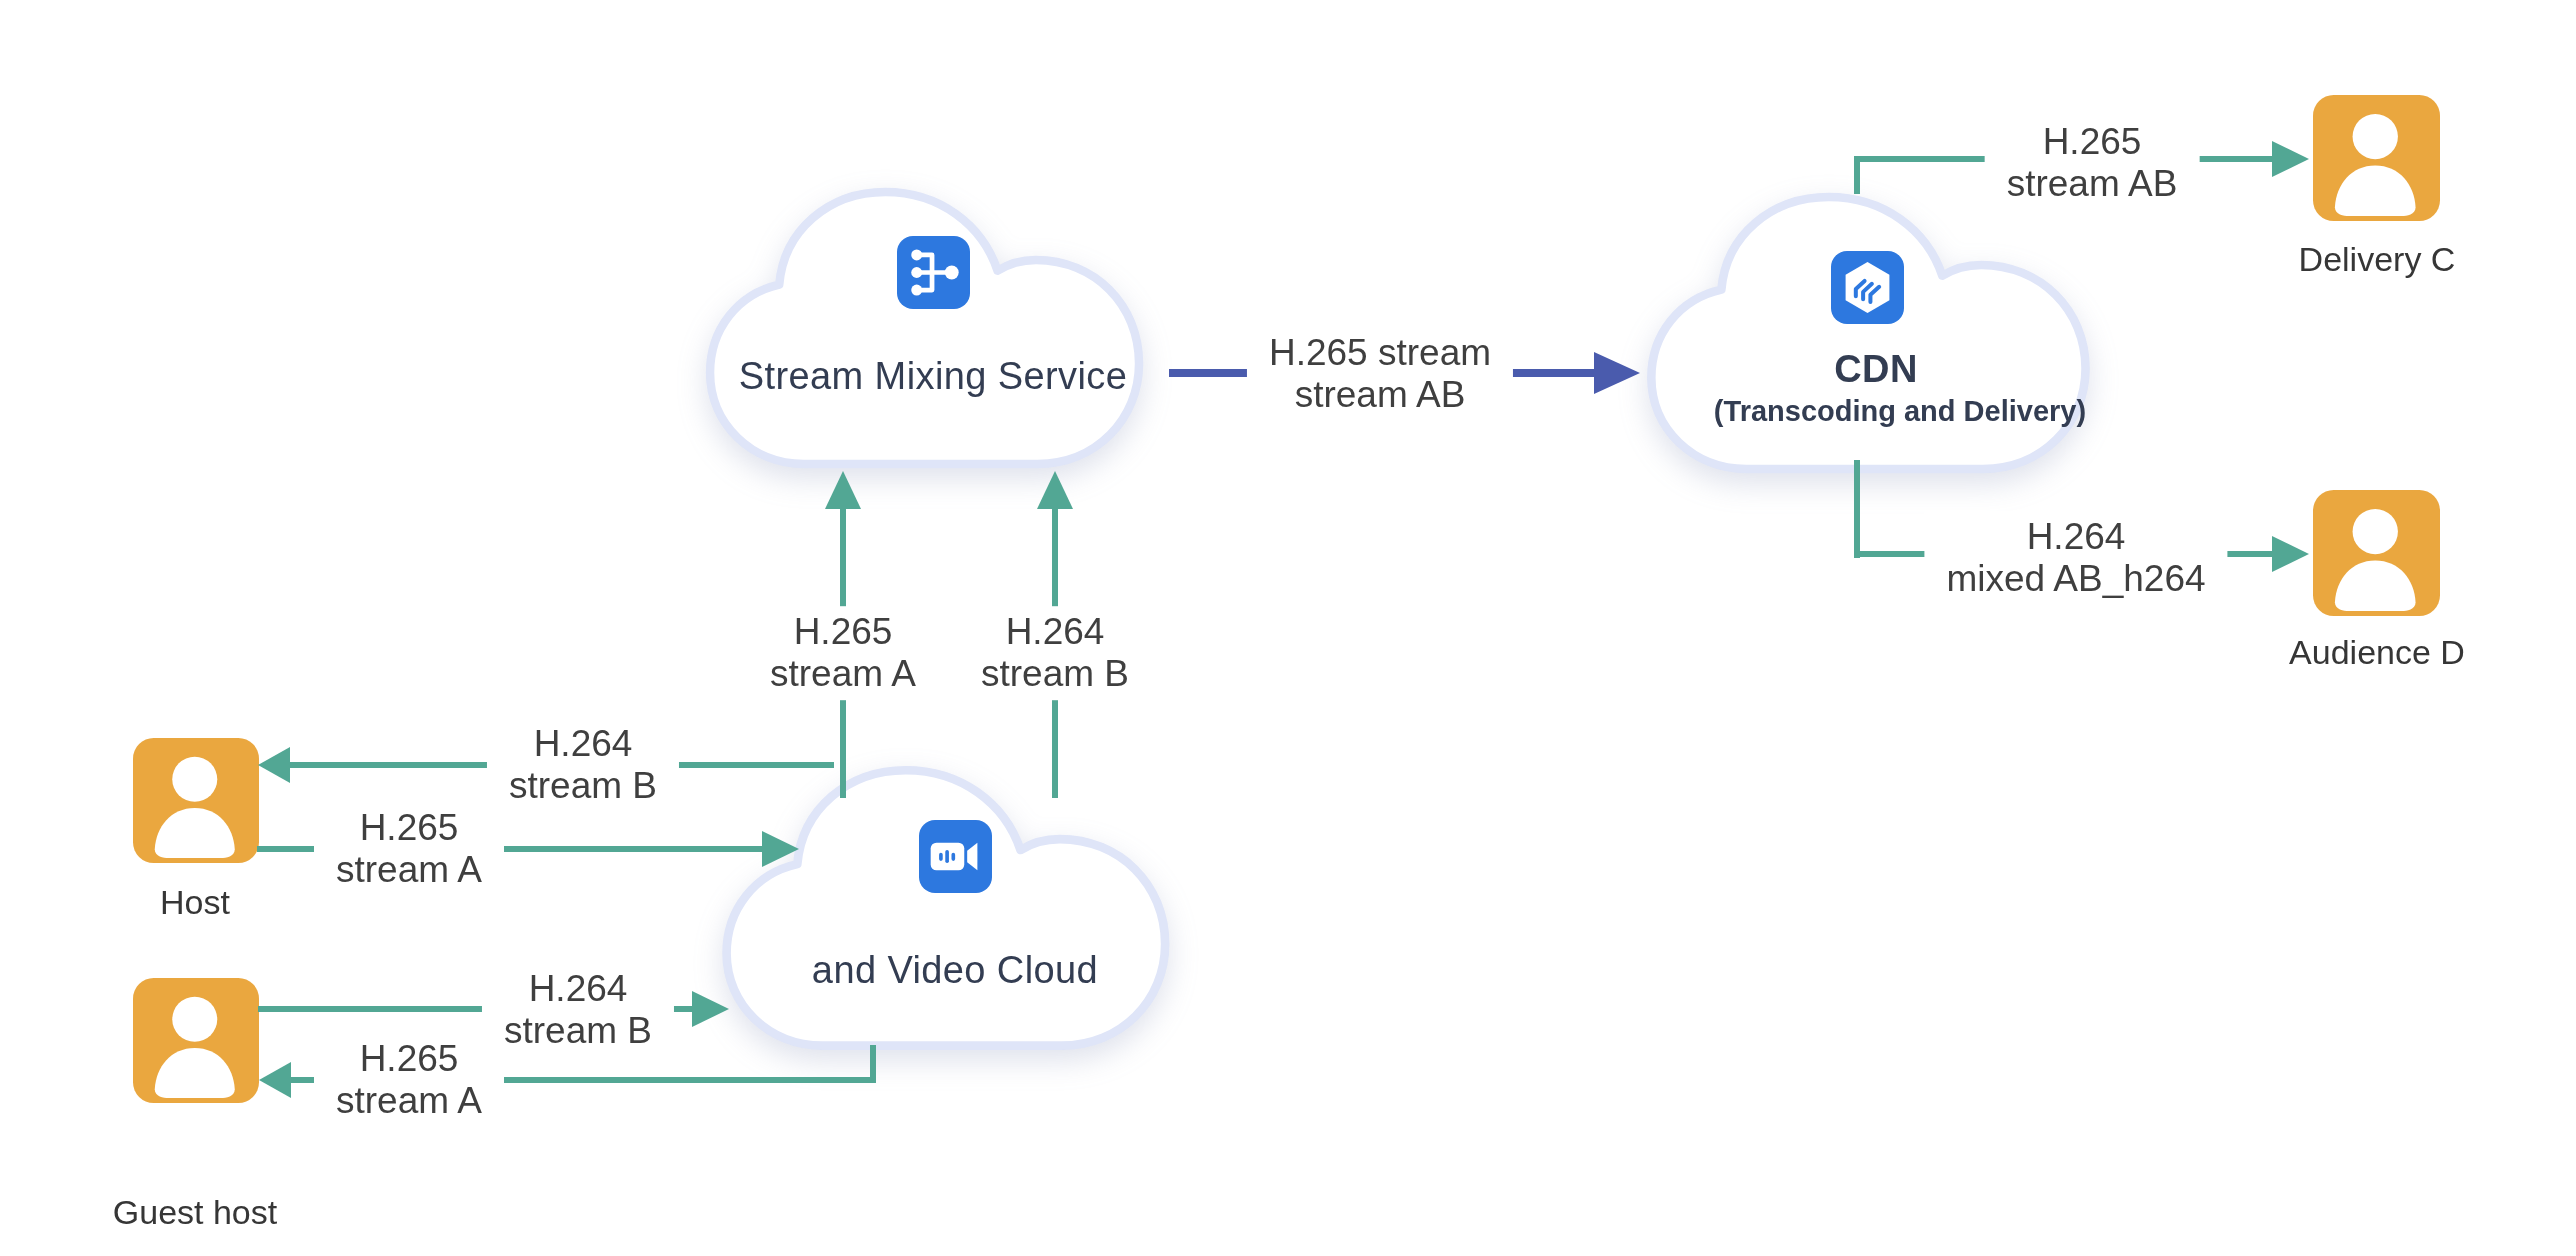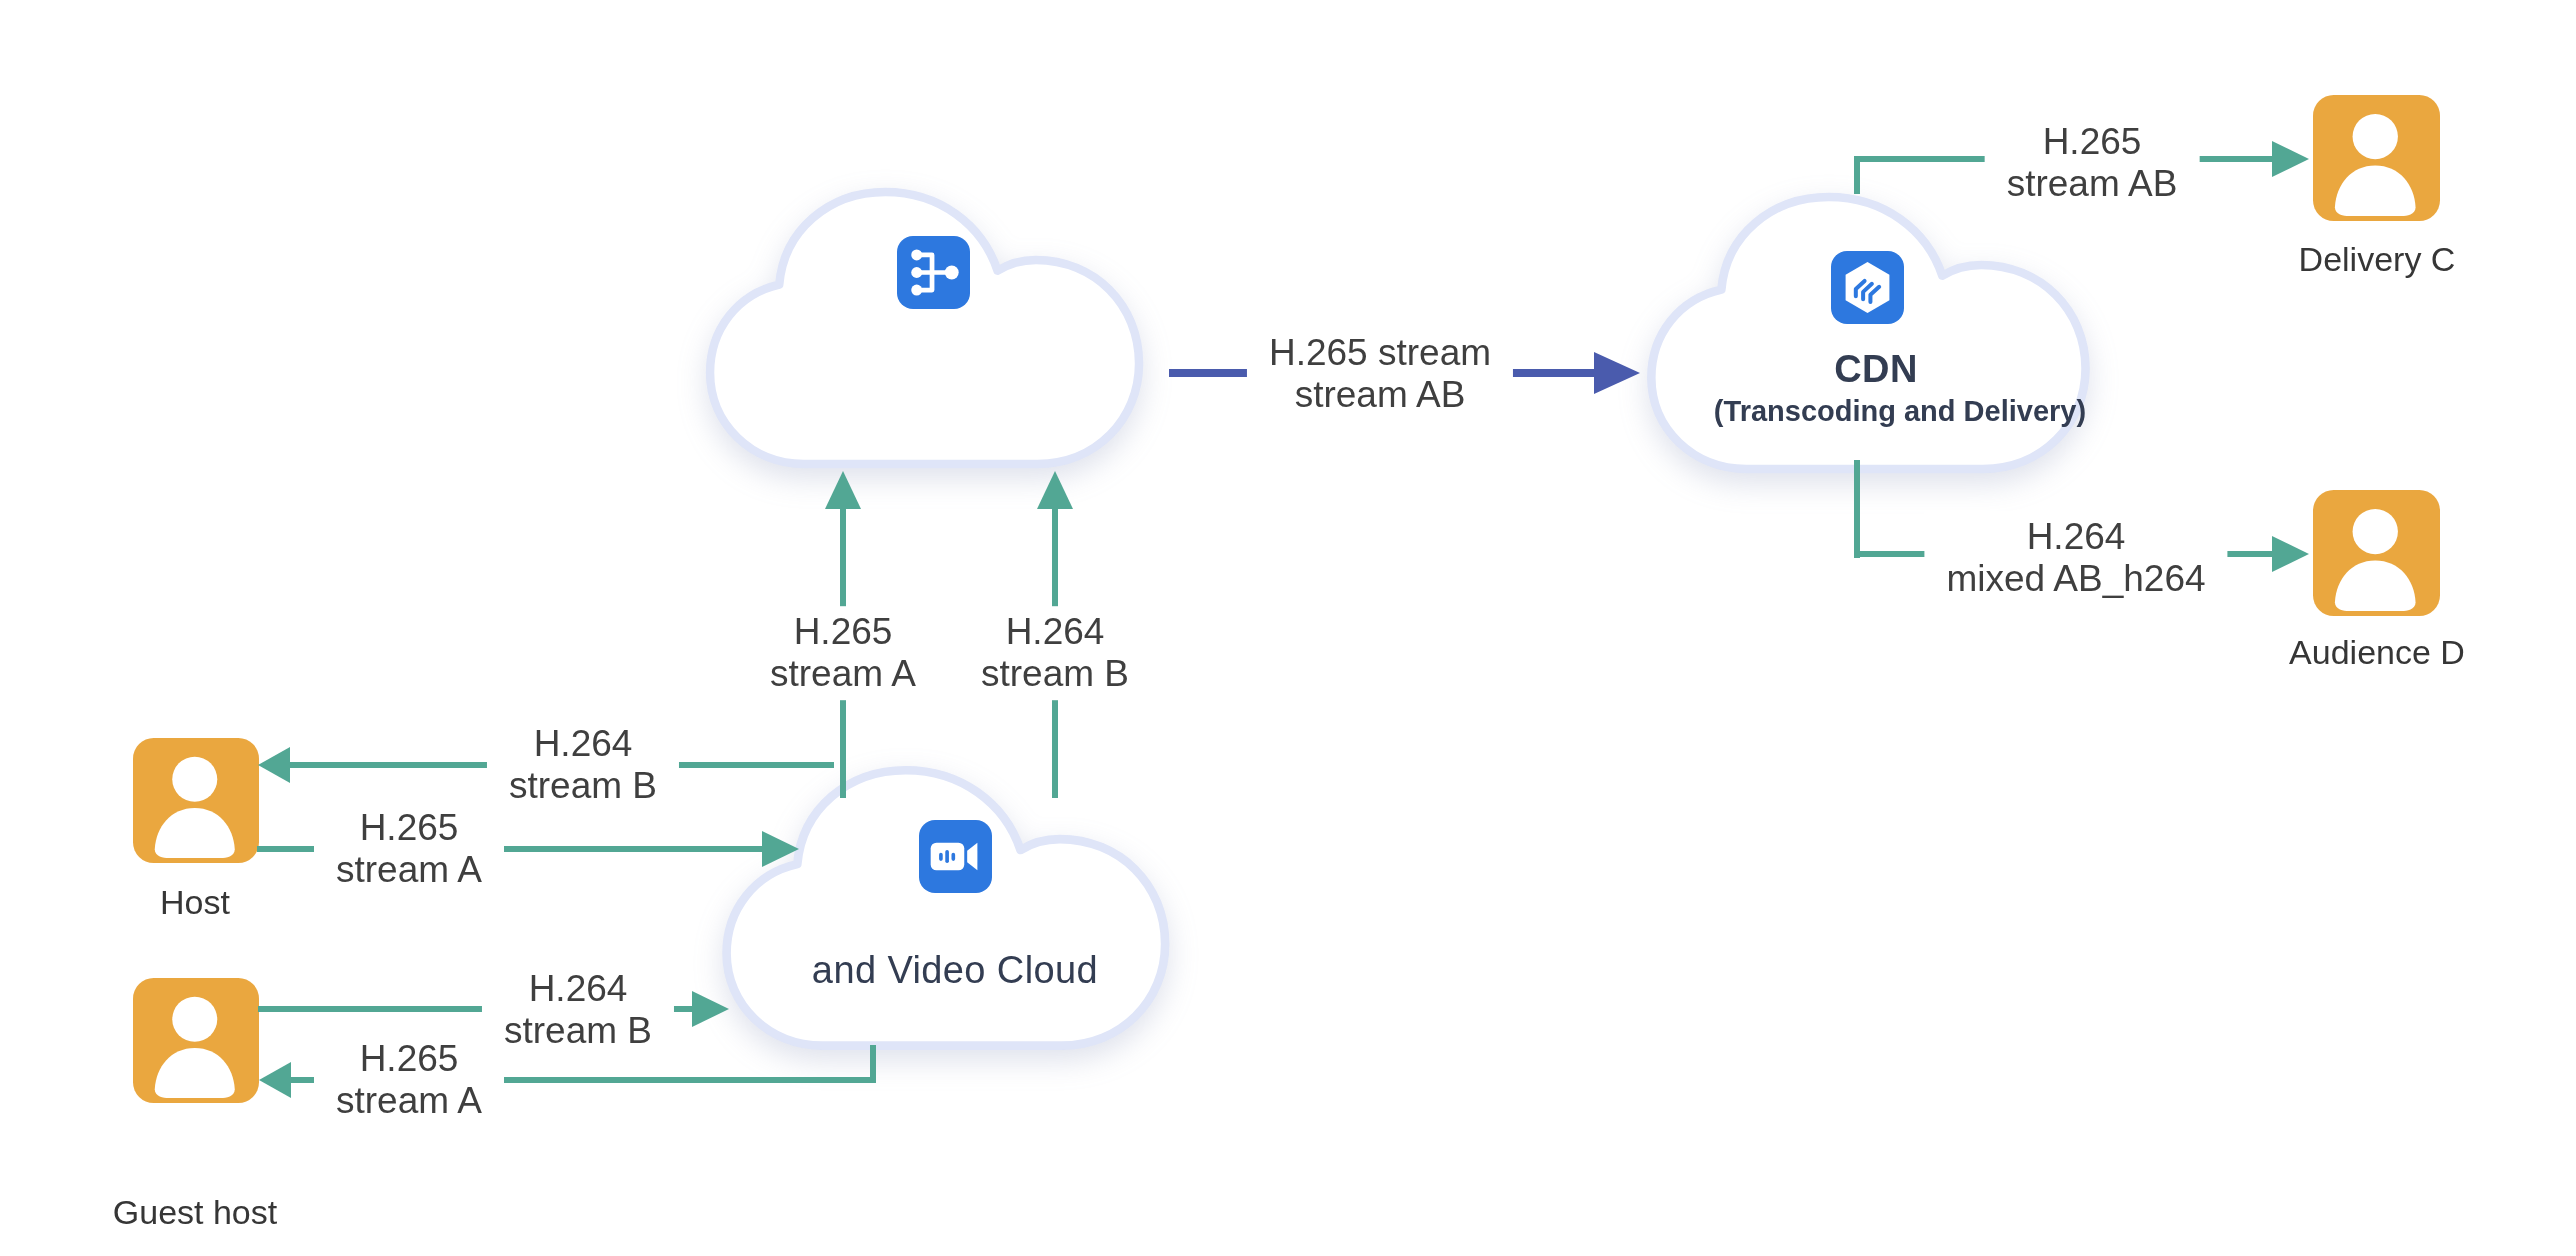--- a/index.html
+++ b/index.html
@@ -172,20 +172,21 @@
   </div>
   <div class="stream-label" style="left:2092px;top:163px">
     <div>H.265</div>
     <div>stream AB</div>
   </div>
   <div class="stream-label" style="left:2076px;top:558px">
     <div>H.264</div>
     <div>mixed AB_h264</div>
   </div>
 
+  <div class="cloud-title" style="left:933px;top:376px">Stream Mixing Service</div>
   <div class="cloud-title cdn-bold" style="left:1876px;top:369px">CDN</div>
   <div class="cloud-subtitle" style="left:1876px;top:411px">(Transcoding and Delivery)</div>
   <div class="cloud-title" style="left:955px;top:970px">and Video Cloud</div>
 
   <div class="person-label" style="left:195px;top:902px">Host</div>
   <div class="person-label" style="left:195px;top:1212px">Guest host</div>
   <div class="person-label" style="left:2377px;top:259px">Delivery C</div>
   <div class="person-label" style="left:2377px;top:652px">Audience D</div>
 
 </div>

